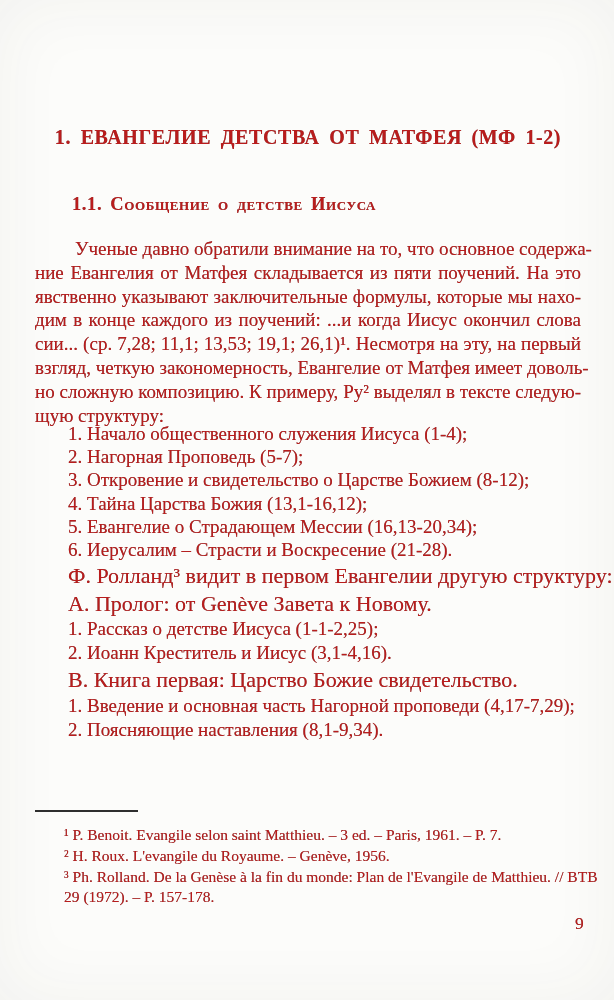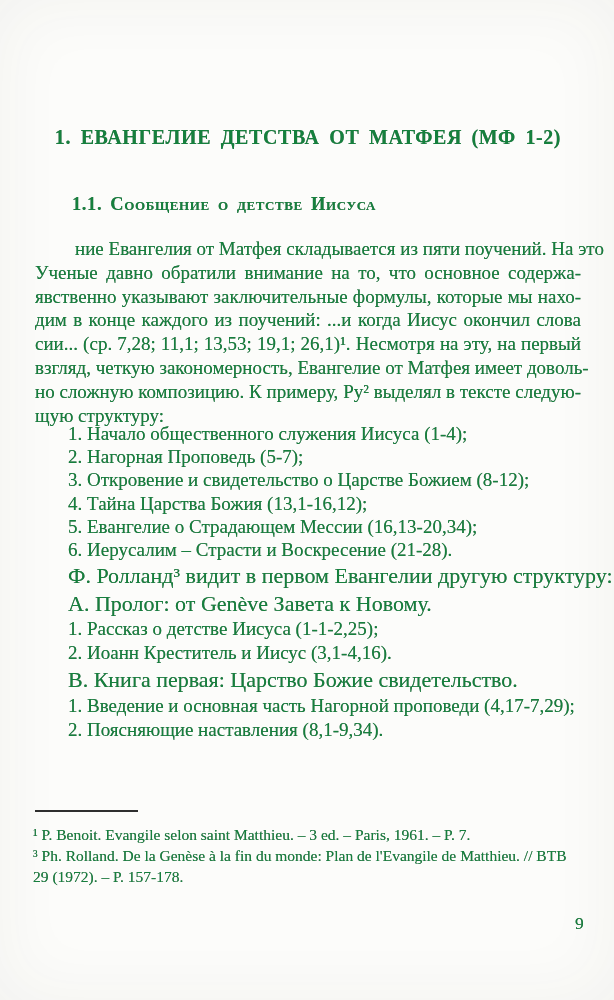--- a/index.html
+++ b/index.html
@@ -1,20 +1,20 @@
 <!DOCTYPE html>
 <html lang="ru"><head>
 <meta charset="utf-8">
 <style>
   html,body { margin:0; padding:0; background:#e9e9e7; }
   .page {
     position:relative; width:614px; height:1000px; margin:0 auto;
     background:#fcfcfa; overflow:hidden;
     font-family:"Liberation Serif","DejaVu Serif",serif;
-    color:#15803d;
+    color:#b91c1c;
     box-shadow: inset 0 0 70px rgba(60,55,45,0.05);
     text-shadow: 0 0 0.5px rgba(30,30,30,0.55);
   }
   .content { position:absolute; left:35px; top:0; width:546px; }
 
   .chapter-title {
     position:absolute; top:126px; left:0; width:100%;
     text-align:center; font-weight:bold; font-size:20px;
     letter-spacing:0.6px; word-spacing:4px; white-space:nowrap;
   }
@@ -45,37 +45,37 @@
   }
   .l-intro { top:563px; }
   .l-parta { top:591px; }
   .l-partb { top:667px; }
 
   .fn-rule {
     position:absolute; top:810px; left:0;
     width:103px; height:2px; background:#2e2e2e;
   }
   .footnotes { position:absolute; top:825px; left:-2px; width:552px; font-size:15.5px; }
-  .footnotes .fnline { line-height:20.8px; white-space:nowrap; }
+  .footnotes .fnline { line-height:20.8px; white-space:nowrap;margin-left:31px; }
 
   .page-number { position:absolute; top:913px; left:540px; font-size:17.5px; }
 </style>
 </head>
 <body>
 
 <div class="page">
   <div class="content">
 
     <div class="chapter-title">1. ЕВАНГЕЛИЕ ДЕТСТВА ОТ МАТФЕЯ (МФ 1-2)</div>
 
     <div class="section-heading">1.1. Сообщение о детстве Иисуса</div>
 
     <div class="para">
+        <div class="jline">Ученые давно обратили внимание на то, что основное содержа-</div>
         <div class="jline">ние Евангелия от Матфея складывается из пяти поучений. На это</div>
-        <div class="jline">Ученые давно обратили внимание на то, что основное содержа-</div>
         <div class="jline">явственно указывают заключительные формулы, которые мы нахо-</div>
         <div class="jline">дим в конце каждого из поучений: ...и когда Иисус окончил слова</div>
         <div class="jline">сии... (ср. 7,28; 11,1; 13,53; 19,1; 26,1)¹. Несмотря на эту, на первый</div>
         <div class="jline">взгляд, четкую закономерность, Евангелие от Матфея имеет доволь-</div>
         <div class="jline">но сложную композицию. К примеру, Ру² выделял в тексте следую-</div>
         <div class="jline">щую структуру:</div>
       </div>
 
     <div class="blist list-roux">
         <div class="sline">1. Начало общественного служения Иисуса (1-4);</div>
@@ -99,19 +99,20 @@
 
     <div class="blist list-b">
         <div class="sline">1. Введение и основная часть Нагорной проповеди (4,17-7,29);</div>
         <div class="sline">2. Поясняющие наставления (8,1-9,34).</div>
       </div>
 
     <div class="fn-rule"></div>
 
     <div class="footnotes">
         <div class="fnline">¹ P. Benoit. Evangile selon saint Matthieu. – 3 ed. – Paris, 1961. – P. 7.</div>
+        <div class="fnline">² H. Roux. L'evangile du Royaume. – Genève, 1956.</div>
         <div class="fnline">³ Ph. Rolland. De la Genèse à la fin du monde: Plan de l'Evangile de Matthieu. // BTB</div>
         <div class="fnline">29 (1972). – P. 157-178.</div>
       </div>
 
     <div class="page-number">9</div>
   </div>
 </div>
 
 </body></html>

